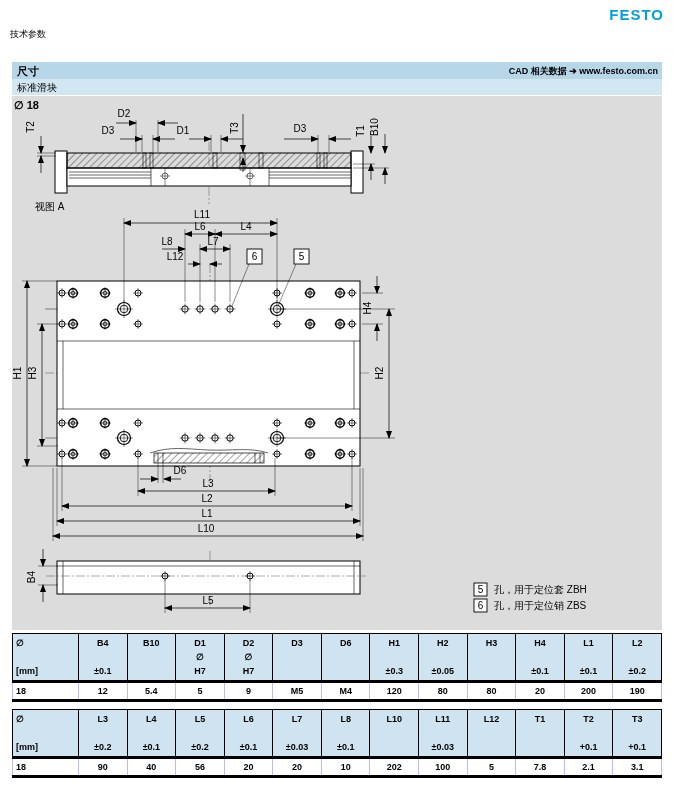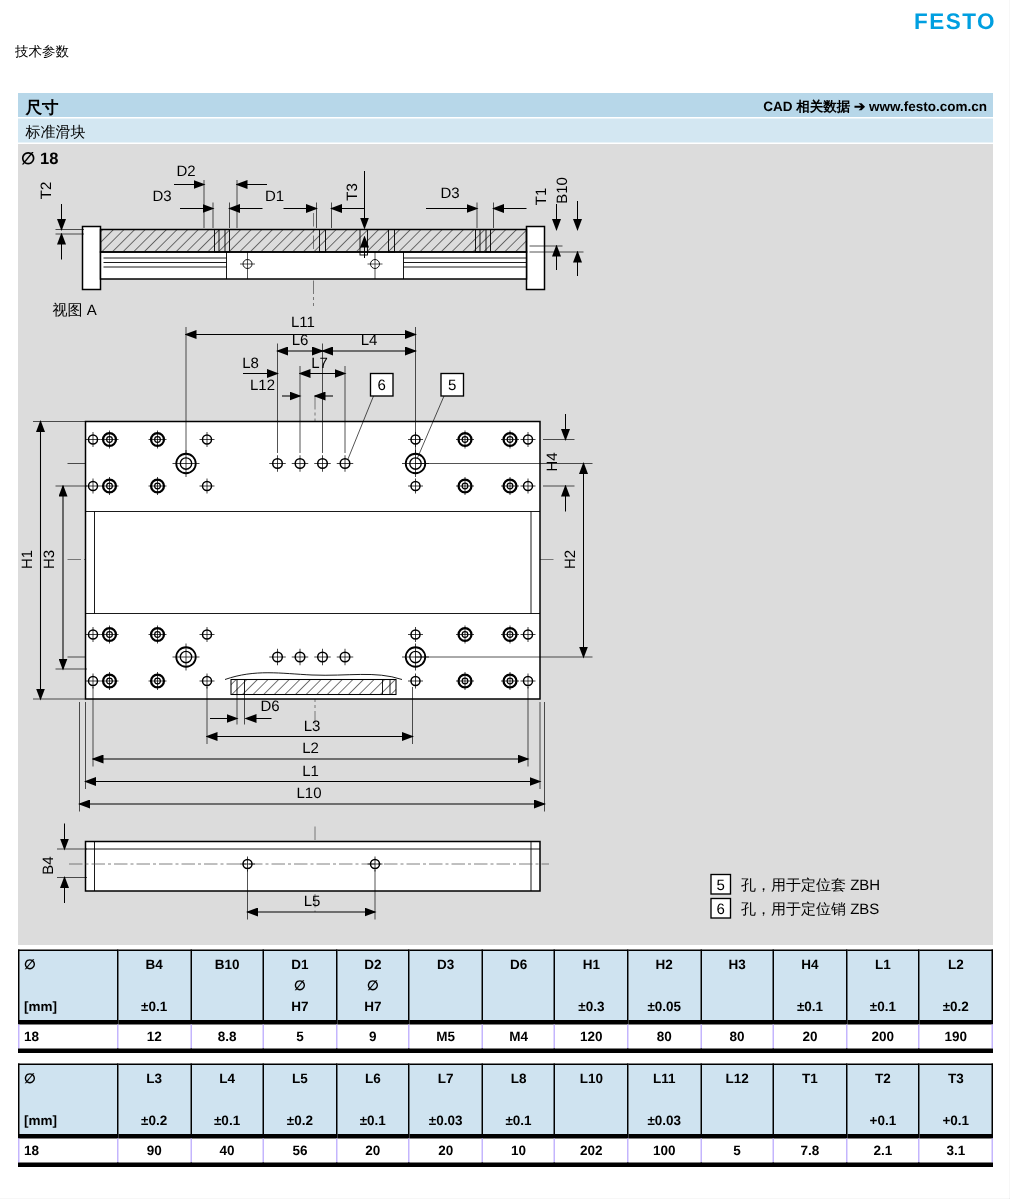--- a/index.html
+++ b/index.html
@@ -3,21 +3,21 @@
 <meta charset="utf-8">
 <style>
   html,body{margin:0;padding:0;}
   body{font-family:"Liberation Sans",sans-serif;background:#ffffff;}
   .page{position:relative;width:673px;height:799px;background:#fff;overflow:hidden;}
 
   .page-title{position:absolute;left:10px;top:5px;font-size:16px;font-weight:bold;color:#000;}
   .page-subtitle{position:absolute;left:10px;top:28px;font-size:9px;color:#000;}
   .brand{position:absolute;right:9px;top:6px;font-size:15px;font-weight:bold;letter-spacing:1px;color:#009fe0;}
 
-  .bar1{position:absolute;left:12px;top:62px;width:650px;height:16px;background:#b7d7e9;}
+  .bar1{position:absolute;left:12px;top:62px;width:650px;height:32px;background:#b7d7e9;}
   .bar1 .sec{position:absolute;left:5px;top:2px;font-size:11px;font-weight:bold;color:#000;}
   .bar1 .cad{position:absolute;right:4px;top:3px;font-size:9px;font-weight:bold;color:#000;}
   .bar2{position:absolute;left:12px;top:79px;width:650px;height:16px;background:#d3e7f2;}
   .bar2 .sub{position:absolute;left:5px;top:2px;font-size:10px;color:#000;}
 
   .panel{position:absolute;left:12px;top:96px;width:650px;height:534px;background:#dcdcdc;}
   .panel svg{display:block;}
 
   svg text{font-family:"Liberation Sans",sans-serif;}
   .dlab{font-size:10px;fill:#000;}
@@ -440,21 +440,21 @@
             <div class="hl">L2</div>
             <div class="hm"></div>
             <div class="ht">±0.2</div>
           </th>
         </tr>
       </thead>
       <tbody>
         <tr>
           <td class="ta-l">18</td>
           <td>12</td>
-          <td>8.8</td>
+          <td>5.4</td>
           <td>5</td>
           <td>9</td>
           <td>M5</td>
           <td>M4</td>
           <td>120</td>
           <td>80</td>
           <td>80</td>
           <td>20</td>
           <td>200</td>
           <td>190</td>

